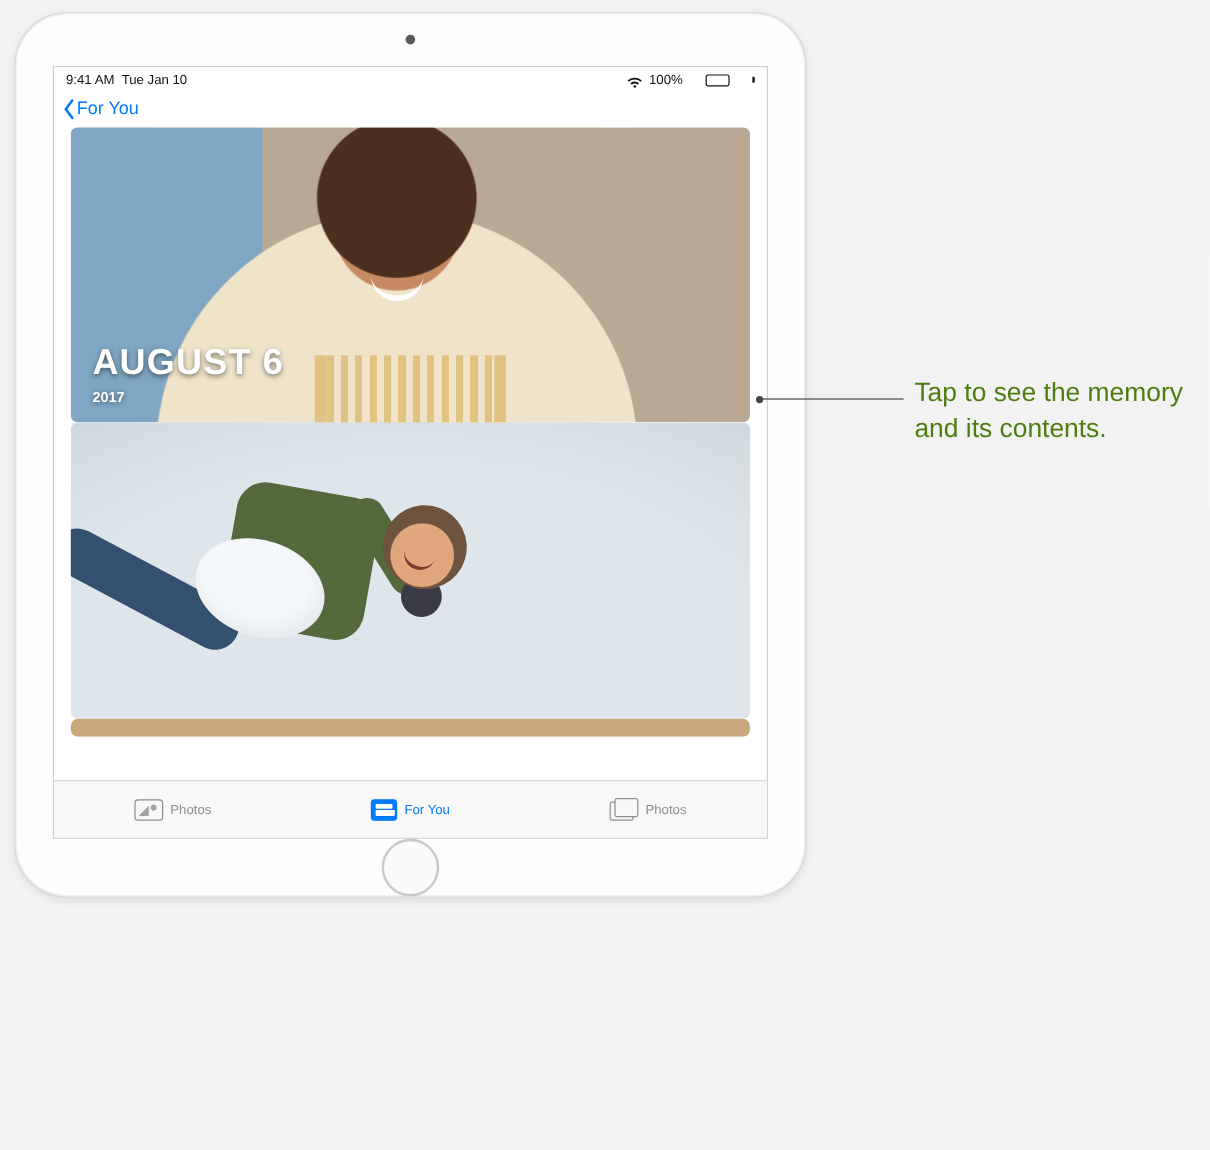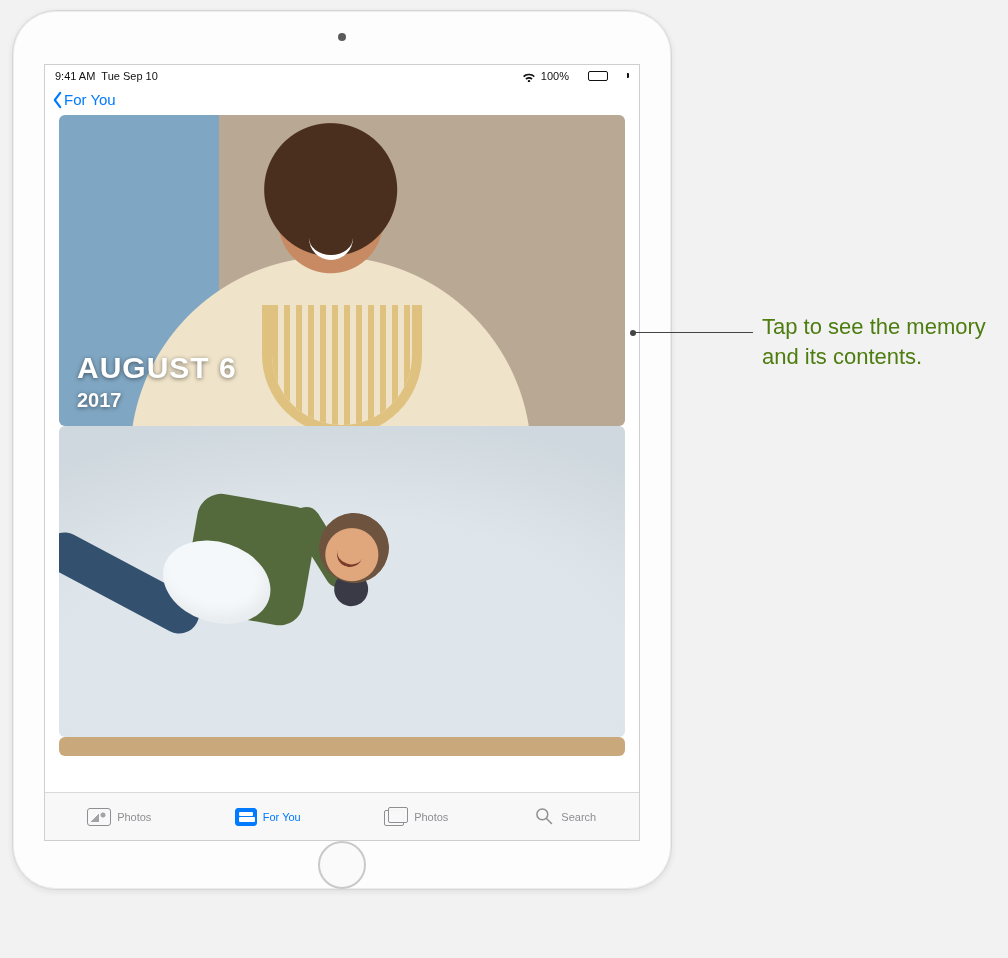--- a/index.html
+++ b/index.html
@@ -9,21 +9,21 @@
     width: 1008px;
     height: 958px;
     position: relative;
   }
   
   .ipad {
     position: absolute;
     left: 12px;
     top: 10px;
     width: 660px;
-    height: 880px;
+    height: 738px;
     background: #fdfdfd;
     border: 1px solid #d7d7d7;
     border-radius: 44px;
     box-shadow: 0 2px 6px rgba(0,0,0,.08), inset 0 0 0 1px #ececec;
     display: flex;
     flex-direction: column;
     align-items: center;
   }
   .ipad-top { height: 54px; display:flex; align-items:center; justify-content:center; }
   .camera-dot { width:8px; height:8px; border-radius:50%; background:#5b5b5b; }
@@ -79,21 +79,21 @@
     overflow:hidden;
     color:#fff;
     cursor:pointer;
   }
   .card3 { height: 20px; } 
   .memory-card .overlay-text {
     position:absolute; left:18px; bottom:14px;
     text-shadow: 0 1px 4px rgba(0,0,0,.5);
   }
   .memory-card .title { font-size:30px; font-weight:800; letter-spacing:1px; line-height:1; }
-  .memory-card .subtitle { font-size:20px; font-weight:600; margin-top:6px; }
+  .memory-card .subtitle { font-size:12px; font-weight:600; margin-top:6px; }
 
   
   .card1 {
     background:
       radial-gradient(circle at 48% 24%, #4b2f1e 0 66px, transparent 67px), 
       radial-gradient(circle at 48% 34%, #c78a62 0 52px, transparent 53px), 
       
       radial-gradient(circle at 48% 110%, #efe3c9 0 200px, transparent 201px),
       
       radial-gradient(circle at 48% 108%, #d2a23a 0 168px, transparent 170px),
@@ -239,21 +239,21 @@
 <div class="ipad">
   <div class="ipad-top">
     <span class="camera-dot"></span>
   </div>
 
   <div class="screen">
 
     <div class="status-bar">
       <div class="status-left">
         <span>9:41 AM</span>
-        <span>Tue Sep 10</span>
+        <span>Tue Jan 10</span>
       </div>
       <div class="status-right">
         <span class="wifi-icon">
           <svg viewBox="0 0 16 12">
               <path fill="#111" d="M8 10.6a1.4 1.4 0 100 2.8 1.4 1.4 0 000-2.8zm0-3.5c-1.6 0-3 .6-4.1 1.7l1.4 1.4A3.7 3.7 0 018 9a3.7 3.7 0 012.7 1.2l1.4-1.4A5.7 5.7 0 008 7.1zm0-3.6A9.3 9.3 0 001.1 6l1.4 1.4A7.3 7.3 0 018 5.1c2 0 3.9.8 5.3 2.2L14.7 6A9.3 9.3 0 008 3.5z"></path>
             </svg>
         </span>
         <div class="battery">
           <span>100%</span>
           <span class="battery-body"><span class="battery-fill"></span></span>
@@ -300,29 +300,20 @@
         <span>Photos</span>
       </div>
       <div class="tab active">
         <span class="tab-icon-for-you"></span>
         <span>For You</span>
       </div>
       <div class="tab">
         <span class="tab-icon-albums"></span>
         <span>Photos</span>
       </div>
-      <div class="tab">
-        <span class="tab-icon-search">
-          <svg viewBox="0 0 24 24">
-              <circle cx="10" cy="10" r="6.5" fill="none" stroke="currentColor" stroke-width="1.8"></circle>
-              <line x1="15" y1="15" x2="21" y2="21" stroke="currentColor" stroke-width="1.8" stroke-linecap="round"></line>
-            </svg>
-        </span>
-        <span>Search</span>
-      </div>
     </div>
 
   </div>
 
   <div class="ipad-bottom">
     <div class="home-button"></div>
   </div>
 </div>
 
 <div class="callout-line"></div>

